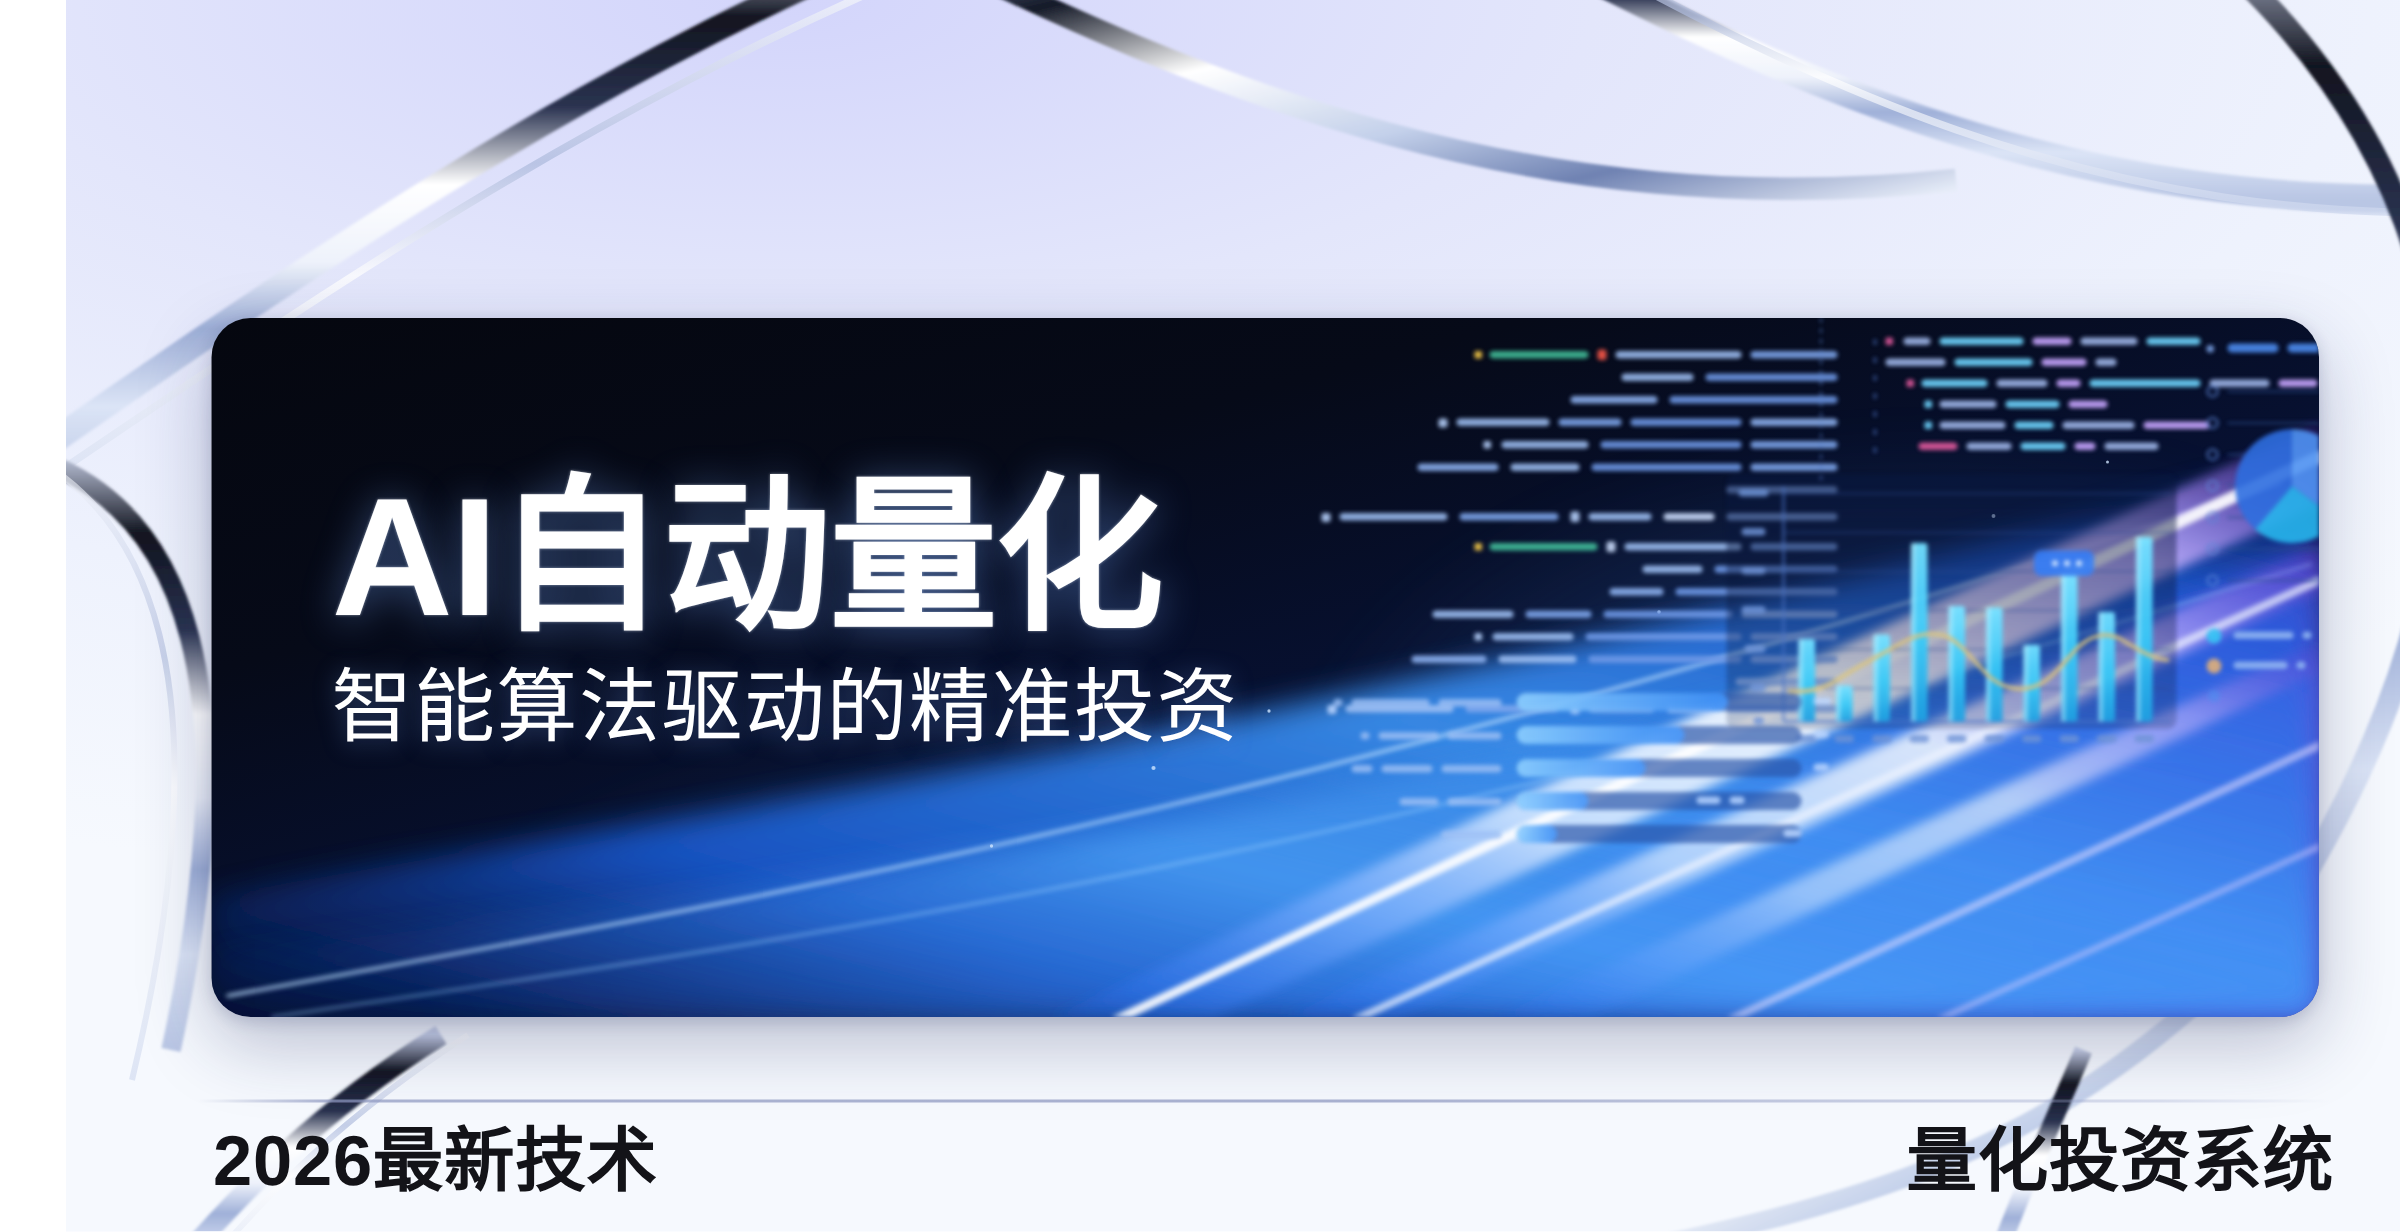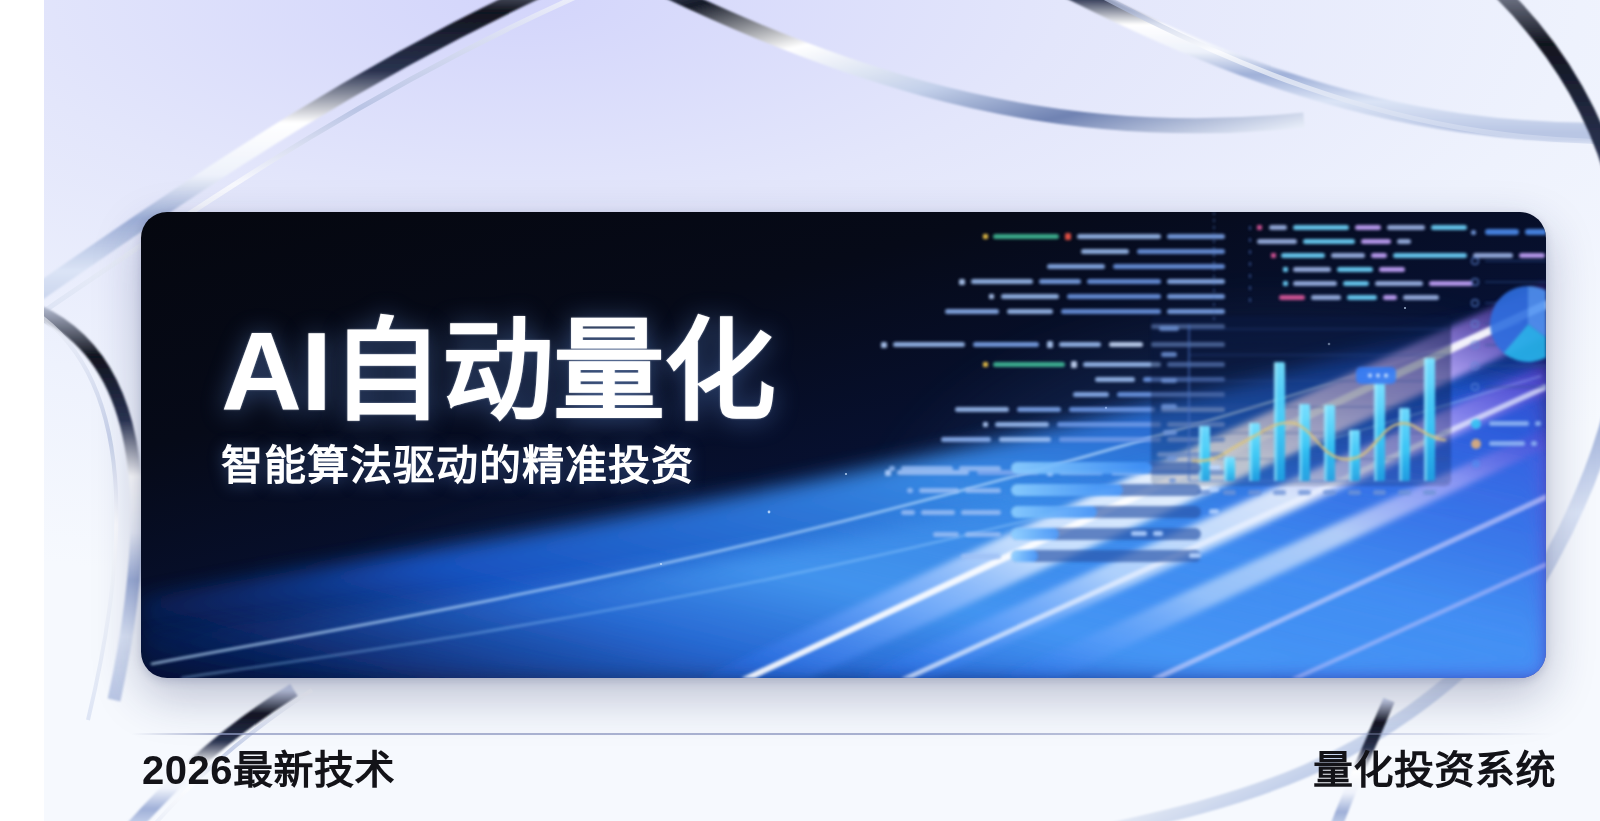--- a/index.html
+++ b/index.html
@@ -46,23 +46,23 @@
     font-size:112px;
     line-height:1.0;
     font-weight:bold;
     color:#ffffff;
     letter-spacing:-1px;
     text-shadow:0 2px 26px rgba(120,170,255,.42), 0 0 2px rgba(255,255,255,.55);
     white-space:nowrap;
   }
   .headline-sub {
     margin-top:16px;
-    font-size:42px;
+    font-size:54px;
     line-height:1.05;
-    font-weight:bold;
+    font-weight:normal;
     color:#ffffff;
     letter-spacing:1px;
     text-shadow:0 2px 16px rgba(120,170,255,.35);
     white-space:nowrap;
   }
 
   
   #dash {
     position:absolute;
     left:718px; top:0; width:687px; height:378px;
@@ -77,21 +77,21 @@
     position:absolute;
     left:88px; top:733px; width:1422px; height:2px;
     background:linear-gradient(90deg,
       rgba(150,160,200,0) 0%, rgba(142,152,192,.72) 6%,
       rgba(142,152,192,.75) 55%, rgba(150,160,200,.30) 92%,
       rgba(150,160,200,0) 100%);
   }
   .footer-text {
     position:absolute;
     top:748px;
-    font-size:40px;
+    font-size:47px;
     font-weight:bold;
     color:#131318;
     letter-spacing:.5px;
     white-space:nowrap;
     line-height:1.12;
   }
   #footer-left  { left:98px; }
   #footer-right { right:88px; }
 </style>
 </head>

